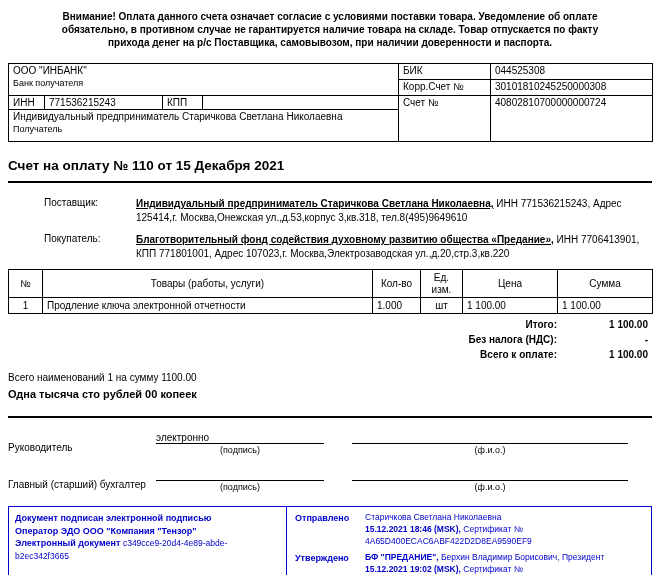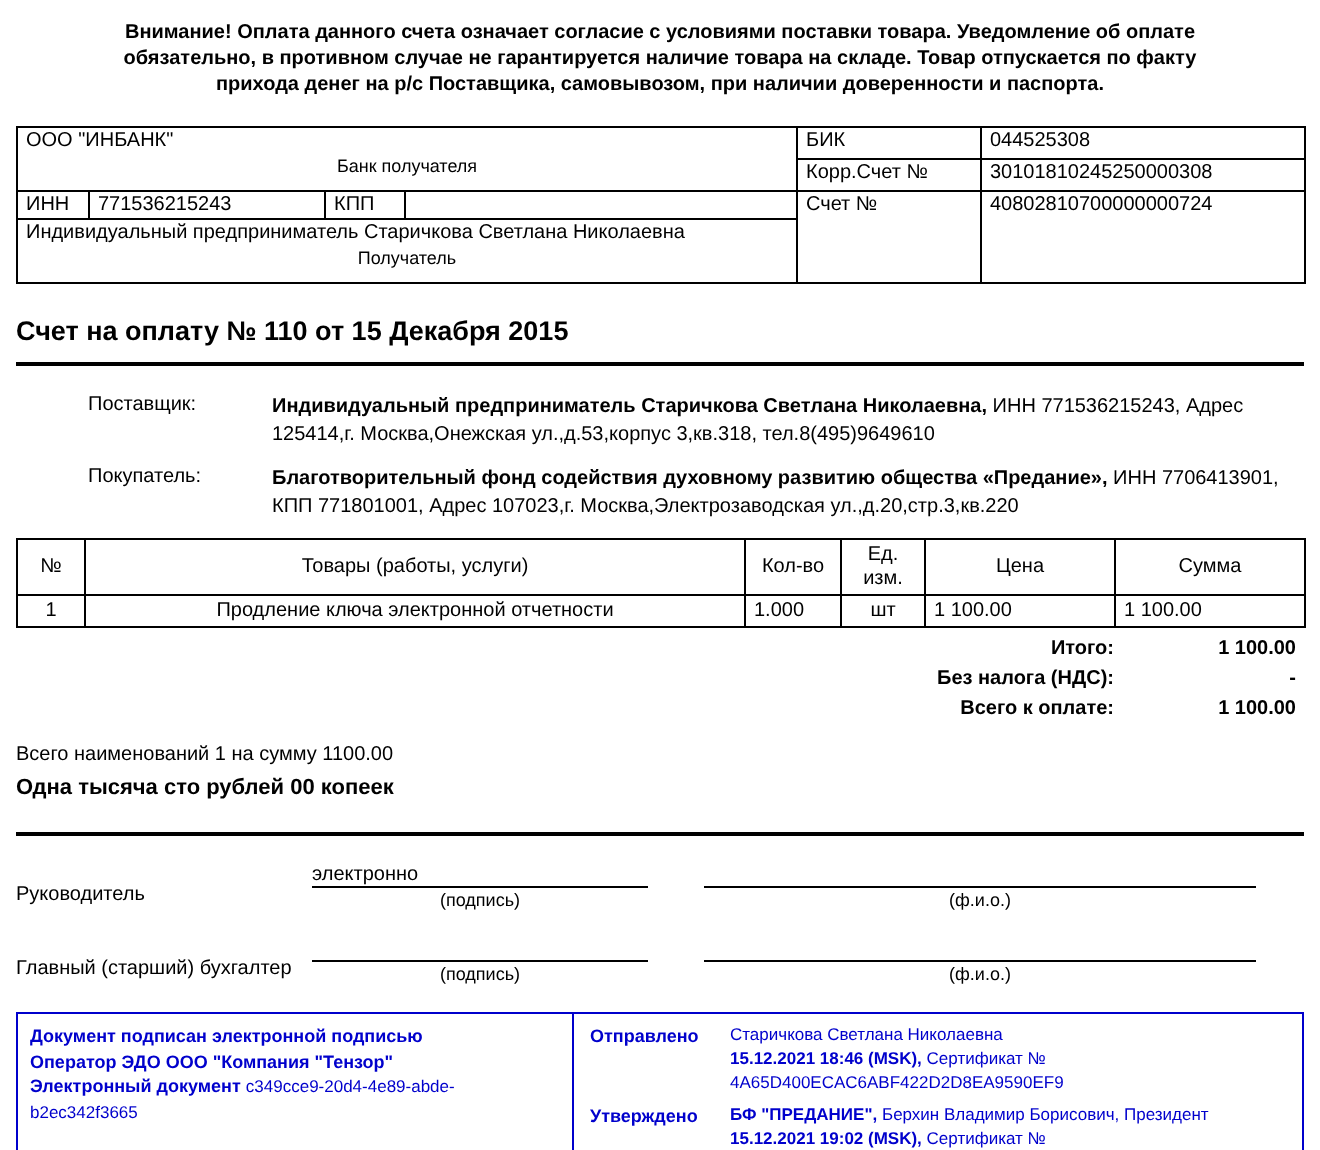--- a/index.html
+++ b/index.html
@@ -25,43 +25,43 @@
   table.bank { width: 644px; border-collapse: collapse; table-layout: fixed; }
   table.bank td {
     border: 1px solid #000;
     padding: 1px 4px;
     vertical-align: top;
     font-size: 10px;
     overflow: hidden;
     white-space: nowrap;
   }
   table.bank .tall { height: 32px; }
-  .sub { font-size: 9px; margin-top: 2px; text-align: center; }
+  .sub { font-size: 9px; margin-top: 2px; }
 
   .title { font-size: 13.5px; font-weight: bold; margin: 16px 0 8px; }
   .rule { border-top: 2px solid #000; height: 0; }
   .rule2 { margin-top: 16px; }
 
   .parties { margin-top: 14px; }
   .party { display: flex; margin-bottom: 9px; margin-left: 36px; }
   .party-label { width: 92px; flex: none; }
   .party-text { flex: 1; line-height: 1.35; }
-  .party-name { font-weight: bold; }
+  .party-name { font-weight: bold; text-decoration: underline; }
 
   table.items { width: 644px; border-collapse: collapse; table-layout: fixed; margin-top: 8px; }
   table.items th, table.items td {
     border: 1px solid #000;
     padding: 2px 4px;
     font-size: 10px;
     font-weight: normal;
     vertical-align: middle;
   }
   table.items th { text-align: center; line-height: 1.15; }
   td.c { text-align: center; }
-  td.l { text-align: center; padding-left: 6px; }
+  td.l { text-align: left; padding-left: 6px; }
   td.r { text-align: left; }
 
   .totals { margin-top: 3px; }
   .totals-row { display: flex; justify-content: flex-end; line-height: 1.5; }
   .totals-label { font-weight: bold; text-align: center; }
   .totals-value { width: 95px; text-align: right; font-weight: bold; padding-right: 4px; }
 
   .summary { margin-top: 10px; }
   .summary-count { font-size: 10px; }
   .summary-words { font-weight: bold; font-size: 11px; margin-top: 5px; }
@@ -143,21 +143,21 @@
     </tr>
     <tr>
       <td colspan="4" class="tall">
         <div>Индивидуальный предприниматель Старичкова Светлана Николаевна</div>
         <div class="sub">Получатель</div>
       </td>
     </tr>
   </tbody>
     </table>
 
-  <div class="title">Счет на оплату № 110 от 15 Декабря 2015</div>
+  <div class="title">Счет на оплату № 110 от 15 Декабря 2021</div>
   <div class="rule"></div>
 
   <div class="parties">
     <div class="party">
       <div class="party-label">Поставщик:</div>
       <div class="party-text">
         <span class="party-name">Индивидуальный предприниматель Старичкова Светлана Николаевна,</span>
         <span>ИНН 771536215243, Адрес 125414,г. Москва,Онежская ул.,д.53,корпус 3,кв.318, тел.8(495)9649610</span>
       </div>
     </div>

